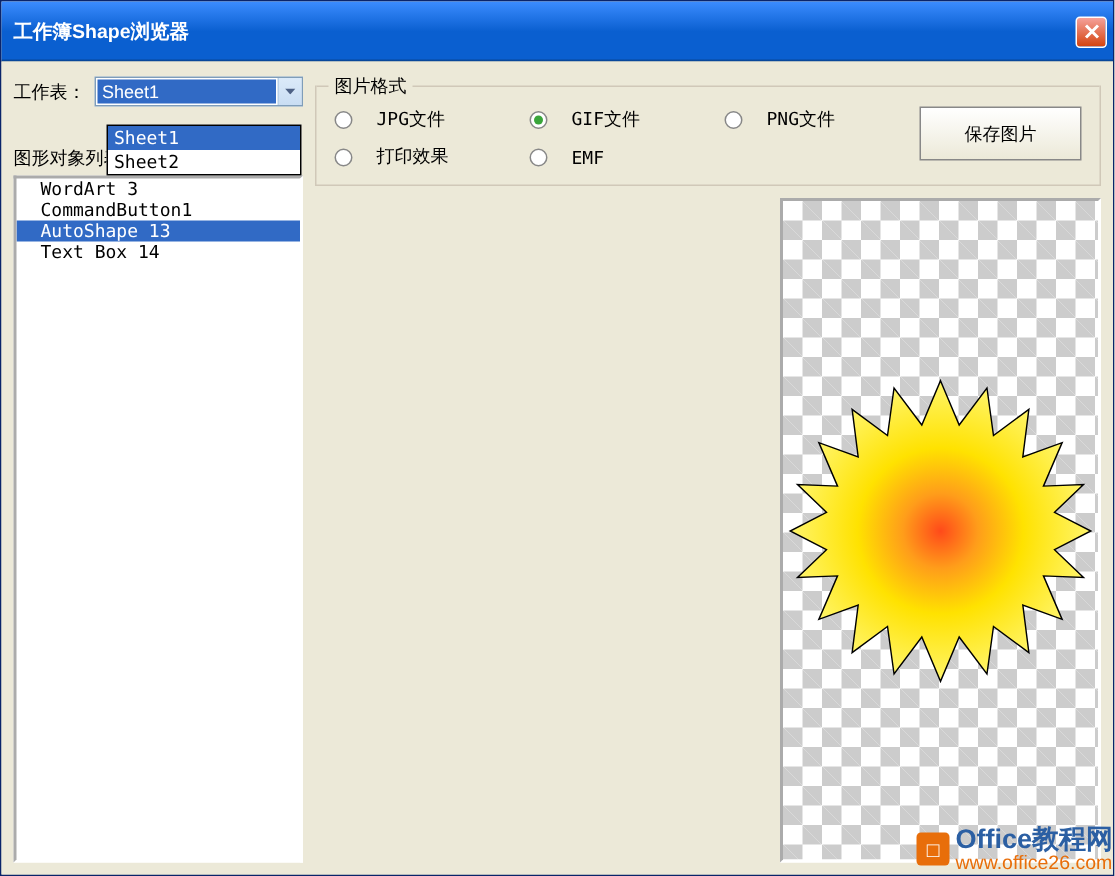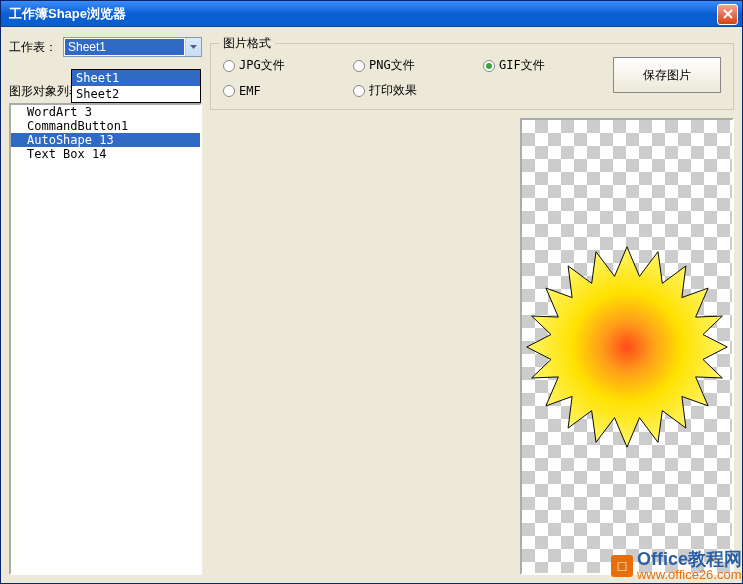--- a/index.html
+++ b/index.html
@@ -12,21 +12,21 @@
       overflow: hidden;
     }
     .window {
       width: 743px;
       height: 584px;
       border: 1px solid #0a246a;
       display: flex;
       flex-direction: column;
     }
     .titlebar {
-      height: 26px;
+      height: 40px;
       background: linear-gradient(to bottom, #3b8cff 0%, #0a5fd0 50%, #0a5fd0 95%, #063c80 100%);
       display: flex;
       align-items: center;
       padding: 0 4px;
       color: #fff;
       font-weight: bold;
       font-size: 13px;
     }
     .titlebar .title { flex: 1; padding-left: 4px; }
     .close-btn {
@@ -160,21 +160,21 @@
     }
     .radio-row {
       display: flex;
       align-items: center;
       margin-bottom: 8px;
     }
     .radio-row:last-child { margin-bottom: 0; }
     .radio-cell {
       display: flex;
       align-items: center;
-      gap: 4px;
+      gap: 16px;
       width: 130px;
       font-family: SimSun, monospace;
     }
     .radio {
       width: 12px; height: 12px;
       border: 1px solid #888;
       border-radius: 50%;
       background: #fff;
       display: inline-flex;
       align-items: center;
@@ -284,36 +284,36 @@
       <div class="groupbox">
         <span class="legend">图片格式</span>
         <div style="display:flex;align-items:flex-start;">
           <div style="flex:1;">
             <div class="radio-row">
               <label class="radio-cell">
                   <span class="radio"></span>
                   <span>JPG文件</span>
                 </label>
               <label class="radio-cell">
+                  <span class="radio checked"></span>
+                  <span>GIF文件</span>
+                </label>
+              <label class="radio-cell">
                   <span class="radio"></span>
                   <span>PNG文件</span>
                 </label>
-              <label class="radio-cell">
-                  <span class="radio checked"></span>
-                  <span>GIF文件</span>
-                </label>
             </div>
             <div class="radio-row">
               <label class="radio-cell">
                   <span class="radio"></span>
+                  <span>打印效果</span>
+                </label>
+              <label class="radio-cell">
+                  <span class="radio"></span>
                   <span>EMF</span>
-                </label>
-              <label class="radio-cell">
-                  <span class="radio"></span>
-                  <span>打印效果</span>
                 </label>
             </div>
           </div>
           <button class="save-btn">保存图片</button>
         </div>
       </div>
 
       <div class="preview">
         <svg class="star-shape" viewBox="-110 -110 220 220">
           <defs>

